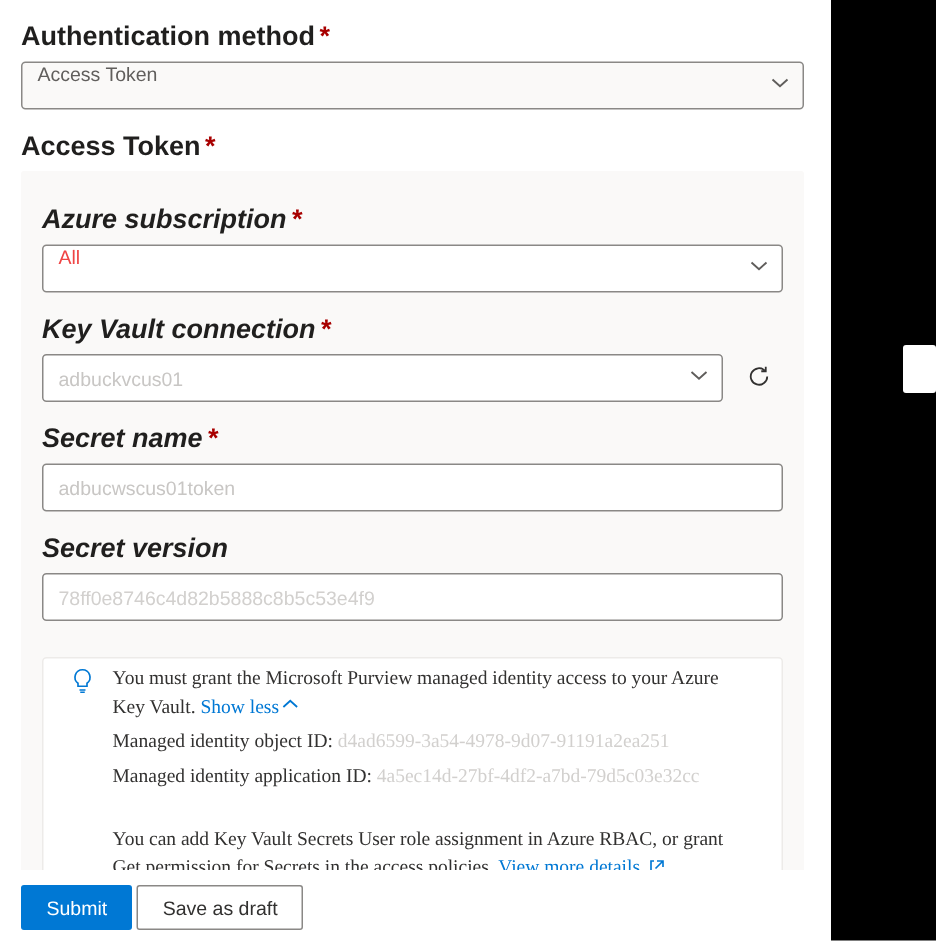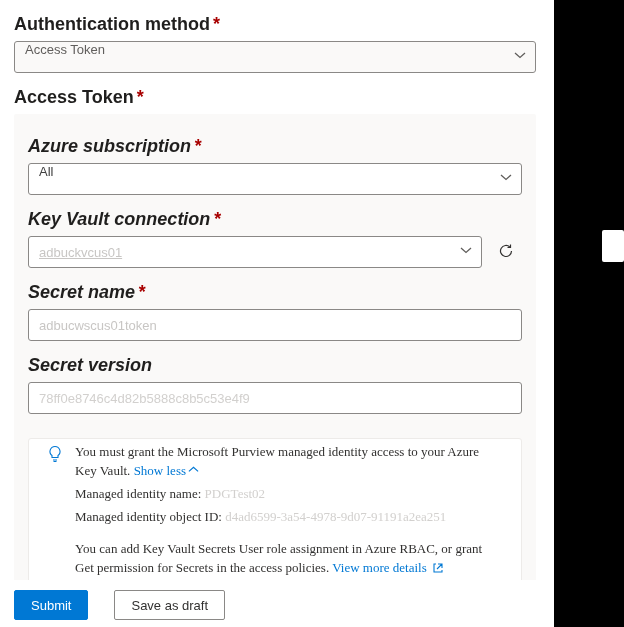--- a/index.html
+++ b/index.html
@@ -37,21 +37,21 @@
     .req { color: #a80000; }
 
     .select, .input {
       width: 100%;
       height: 32px;
       border: 1px solid #8a8886;
       border-radius: 3px;
       background: #fff;
       font-size: 13px;
       font-family: inherit;
-      color: #404040;
+      color: #ef4444;
       padding: 0 32px 0 10px;
       outline: none;
     }
     .input { }
     .select-wrap { position: relative; }
     .select.muted { background: #faf9f8; color: #605e5c; }
     .placeholder::placeholder { color: #c8c6c4; }
     .input.ghost { color: #d2d0ce; }
     .chev {
       position: absolute;
@@ -90,32 +90,32 @@
       padding: 4px 18px 16px 18px;
       font-family: Liberation Serif, serif;
     }
     .tip-row { display: flex; gap: 10px; }
     .tip-icon { flex: 0 0 18px; color: #0078d4; margin-top: 2px; }
     .tip-body { flex: 1; font-size: 13px; color: #323130; line-height: 1.45; }
     .link { color: #0078d4; cursor: pointer; text-decoration: none; }
     .show-less { display: inline-flex; align-items: center; gap: 2px; }
     .mi-line { margin-top: 4px; color: #323130; }
     .mi-val { color: #d2d0ce; }
-    .tip-block2 { margin-top: 14px; }
+    .tip-block2 { margin-top: 24px; }
     .ext-icon { display: inline-flex; vertical-align: -2px; margin-left: 2px; color: #0078d4; }
 
     .footer {
       position: absolute;
       left: 0; right: 0; bottom: 0;
       height: 44px;
       border-top: 0;
       display: flex;
       align-items: center;
       padding: 0 14px;
-      gap: 26px;
+      gap: 3px;
       background: #fff;
       width: 550px;
     }
     .btn {
       height: 30px;
       padding: 0 16px;
       border-radius: 2px;
       font-size: 13px;
       font-family: inherit;
       cursor: pointer;
@@ -181,21 +181,21 @@
           </svg>
       </span>
     </div>
 
     <div class="field-label sub">
       <span>Key Vault connection</span>
       <span class="req">*</span>
     </div>
     <div class="kv-row">
       <div class="select-wrap">
-        <input class="select placeholder" style="color: rgb(200, 198, 196); text-decoration: underline;" placeholder="adbuckvcus01">
+        <input class="select placeholder" style="color: rgb(200, 198, 196);" placeholder="adbuckvcus01">
         <span class="chev">
           <svg width="12" height="12" viewBox="0 0 12 12">
               <path d="M1 3.5 L6 8 L11 3.5" fill="none" stroke="currentColor" stroke-width="1.3"></path>
             </svg>
         </span>
       </div>
       <button class="refresh-btn">
         <span>
           <svg width="16" height="16" viewBox="0 0 16 16">
               <path d="M13.5 8a5.5 5.5 0 1 1-1.6-3.9" fill="none" stroke="currentColor" stroke-width="1.2"></path>
@@ -228,26 +228,26 @@
           <span>You must grant the Microsoft Purview managed identity access to your Azure Key Vault.</span>
           <a class="link show-less">
             <span>Show less</span>
             <span>
               <svg width="11" height="11" viewBox="0 0 12 12">
                   <path d="M1 8 L6 3.5 L11 8" fill="none" stroke="currentColor" stroke-width="1.3"></path>
                 </svg>
             </span>
           </a>
           <div class="mi-line">
-            <span>Managed identity name:</span>
-            <span class="mi-val">PDGTest02</span>
+            <span>Managed identity object ID:</span>
+            <span class="mi-val">d4ad6599-3a54-4978-9d07-91191a2ea251</span>
           </div>
           <div class="mi-line">
-            <span>Managed identity object ID:</span>
-            <span class="mi-val">d4ad6599-3a54-4978-9d07-91191a2ea251</span>
+            <span>Managed identity application ID:</span>
+            <span class="mi-val">4a5ec14d-27bf-4df2-a7bd-79d5c03e32cc</span>
           </div>
           <div class="tip-block2">
             <span>You can add Key Vault Secrets User role assignment in Azure RBAC, or grant Get permission for Secrets in the access policies.</span>
             <a class="link">
               <span>View more details</span>
               <span class="ext-icon">
                 <svg width="12" height="12" viewBox="0 0 12 12">
                     <path d="M4 2H2v8h8V8M6 2h4v4M10 2 5 7" fill="none" stroke="currentColor" stroke-width="1.1"></path>
                   </svg>
               </span>

